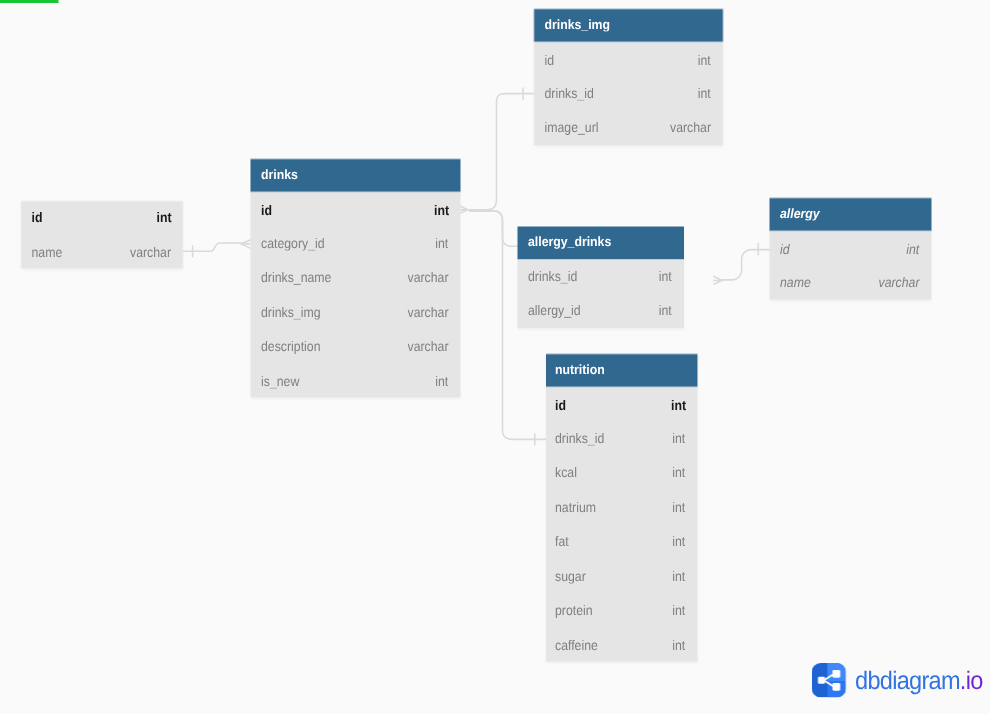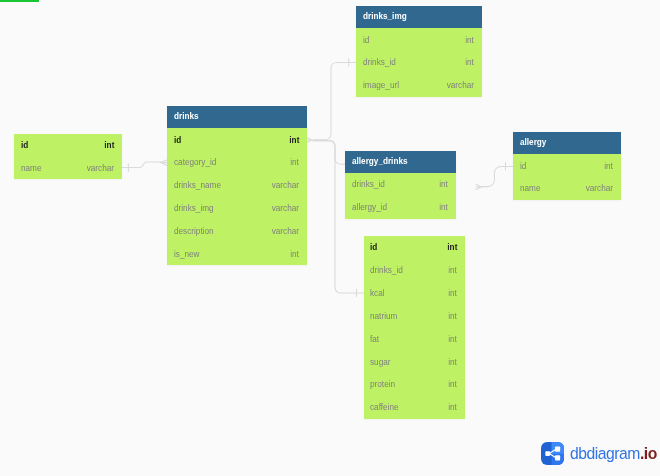--- a/index.html
+++ b/index.html
@@ -10,33 +10,33 @@
     font-family:"Liberation Sans","DejaVu Sans",sans-serif;
     position:relative;
   }
   #progress-bar{position:absolute;left:0;top:0;height:2px;width:38.6px;background:#19c533;z-index:50;}
   #canvas{position:absolute;left:0;top:0;width:660px;height:476px;}
   svg#edges{position:absolute;left:0;top:0;width:660px;height:476px;overflow:visible;}
   .tbl{position:absolute;box-shadow:0 1px 2px rgba(0,0,0,.045);transform:translateZ(0);}
   .tbl .hdr{background:#31688f;color:#fff;font-weight:bold;font-size:8.9px;
     display:flex;align-items:center;padding:0 7px 0 6.8px;}
   .tbl .hdr > span{display:inline-block;transform:scaleX(.922) translateZ(0);transform-origin:left center;position:relative;top:-1.1px;}
-  .tbl .body{background:#bef264;}
+  .tbl .body{background:#e5e5e5;}
   .row{display:flex;align-items:center;justify-content:space-between;
        padding:0 7.8px 0 6.8px;font-size:9.3px;color:#7f7f7f;}
   .row > span{display:inline-block;}
   .row > span[data-name="column-name"]{transform:scaleX(.882) translateZ(0);transform-origin:left center;}
   .row > span[data-name="column-type"]{transform:scaleX(.882) translateZ(0);transform-origin:right center;}
   .row.pk{color:#191919;font-weight:bold;}
   .logo{position:absolute;display:flex;align-items:center;gap:6px;transform:translateZ(0);}
   .logo .mark{width:23px;height:23px;line-height:0;display:block;}
   .logo .txt{font-size:16.9px;letter-spacing:-.52px;line-height:1;display:inline-block;
              transform:scaleX(.93) translateZ(0);transform-origin:left center;position:relative;top:1px;}
   .logo .t1{color:#3073e3;}
-  .logo .t2{color:#7f1d1d;font-weight:bold;}
+  .logo .t2{color:#6d28d9;}
 </style>
 </head>
 <body>
 
 <div id="progress-bar" data-name="page-load-progress-bar"></div>
 
 <div id="canvas" data-name="diagram-canvas">
   <svg id="edges" viewBox="0 0 660 476" data-name="relationship-edges">
     <g data-name="edge-lines-group" fill="none" stroke="#dadada" stroke-width="1.05" stroke-linecap="round" stroke-linejoin="round">
 
@@ -136,36 +136,39 @@
           <div class="row" data-name="column-row" style="height: 22.85px;">
             <span data-name="column-name">drinks_id</span>
             <span data-name="column-type">int</span>
           </div>
           <div class="row" data-name="column-row" style="height: 22.85px;">
             <span data-name="column-name">allergy_id</span>
             <span data-name="column-type">int</span>
           </div>
         </div>
       </div>
-      <div class="tbl" data-name="table-allergy" style="left: 513px; top: 131.8px; width: 107.7px;">
+      <div class="tbl" data-name="table-allergy" style="left: 513px; top: 131.8px; width: 107.7px; font-style: italic;">
         <div class="hdr" data-name="table-header-allergy" style="height: 22.3px;">
           <span data-name="table-name">allergy</span>
         </div>
         <div class="body" data-name="table-body-allergy">
           <div class="row" data-name="column-row" style="height: 22.85px;">
             <span data-name="column-name">id</span>
             <span data-name="column-type">int</span>
           </div>
           <div class="row" data-name="column-row" style="height: 22.85px;">
             <span data-name="column-name">name</span>
             <span data-name="column-type">varchar</span>
           </div>
         </div>
       </div>
       <div class="tbl" data-name="table-nutrition" style="left: 363.6px; top: 235.9px; width: 101.5px;">
+        <div class="hdr" data-name="table-header-nutrition" style="height: 22.3px;">
+          <span data-name="table-name">nutrition</span>
+        </div>
         <div class="body" data-name="table-body-nutrition">
           <div class="row pk" data-name="column-row" style="height: 22.85px;">
             <span data-name="column-name">id</span>
             <span data-name="column-type">int</span>
           </div>
           <div class="row" data-name="column-row" style="height: 22.85px;">
             <span data-name="column-name">drinks_id</span>
             <span data-name="column-type">int</span>
           </div>
           <div class="row" data-name="column-row" style="height: 22.85px;">

